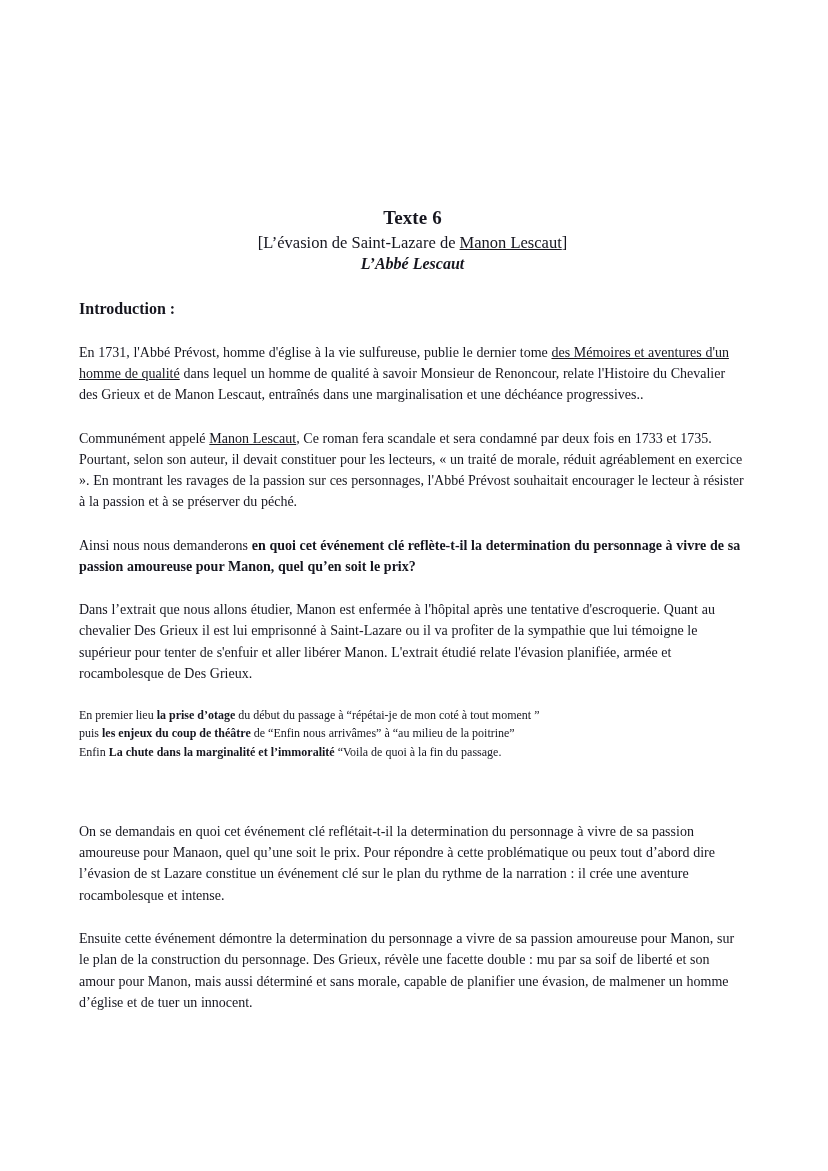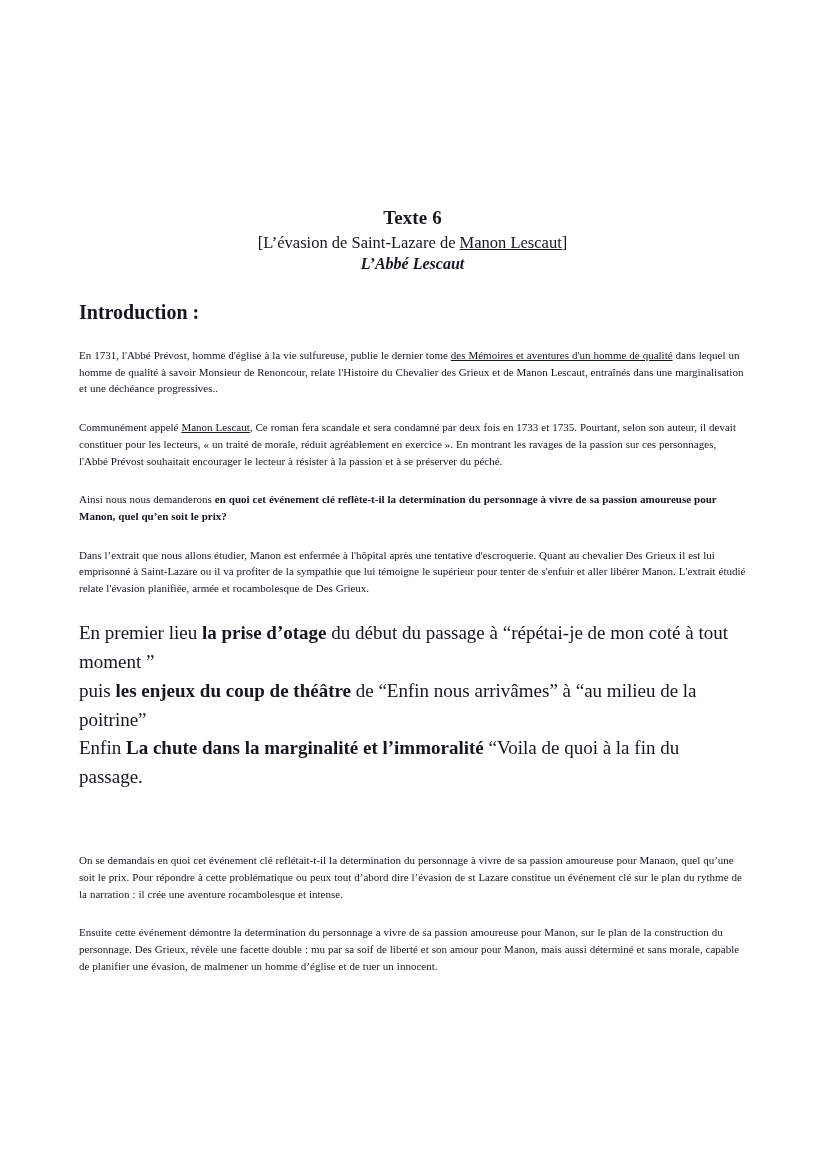--- a/index.html
+++ b/index.html
@@ -54,48 +54,48 @@
   .doc-author {
     font-size: 16px;
     font-weight: bold;
     font-style: italic;
     line-height: 1.3;
     margin: 0;
   }
 
   
   .section-heading {
-    font-size: 20px;
+    font-size: 16px;
     font-weight: bold;
     margin: 18px 0 22px 0;
     line-height: 1.3;
   }
   .section-heading.conclusion {
     margin-top: 0;
   }
 
   
   p.para {
-    font-size: 11px;
+    font-size: 14px;
     line-height: 1.52;
     margin: 0 0 22px 0;
     text-align: left;
     word-spacing: 0.2px;
   }
   p.para:last-child { margin-bottom: 0; }
 
   .u { text-decoration: underline; }
   .b { font-weight: bold; }
 
   
   .block-gap { height: 60px; }
 
   
   p.plan {
-    font-size: 19px;
+    font-size: 12px;
     line-height: 1.52;
     margin: 0;
   }
 </style>
 </head>
 <body>
 
 <div class="page">
   <div class="content">
 

